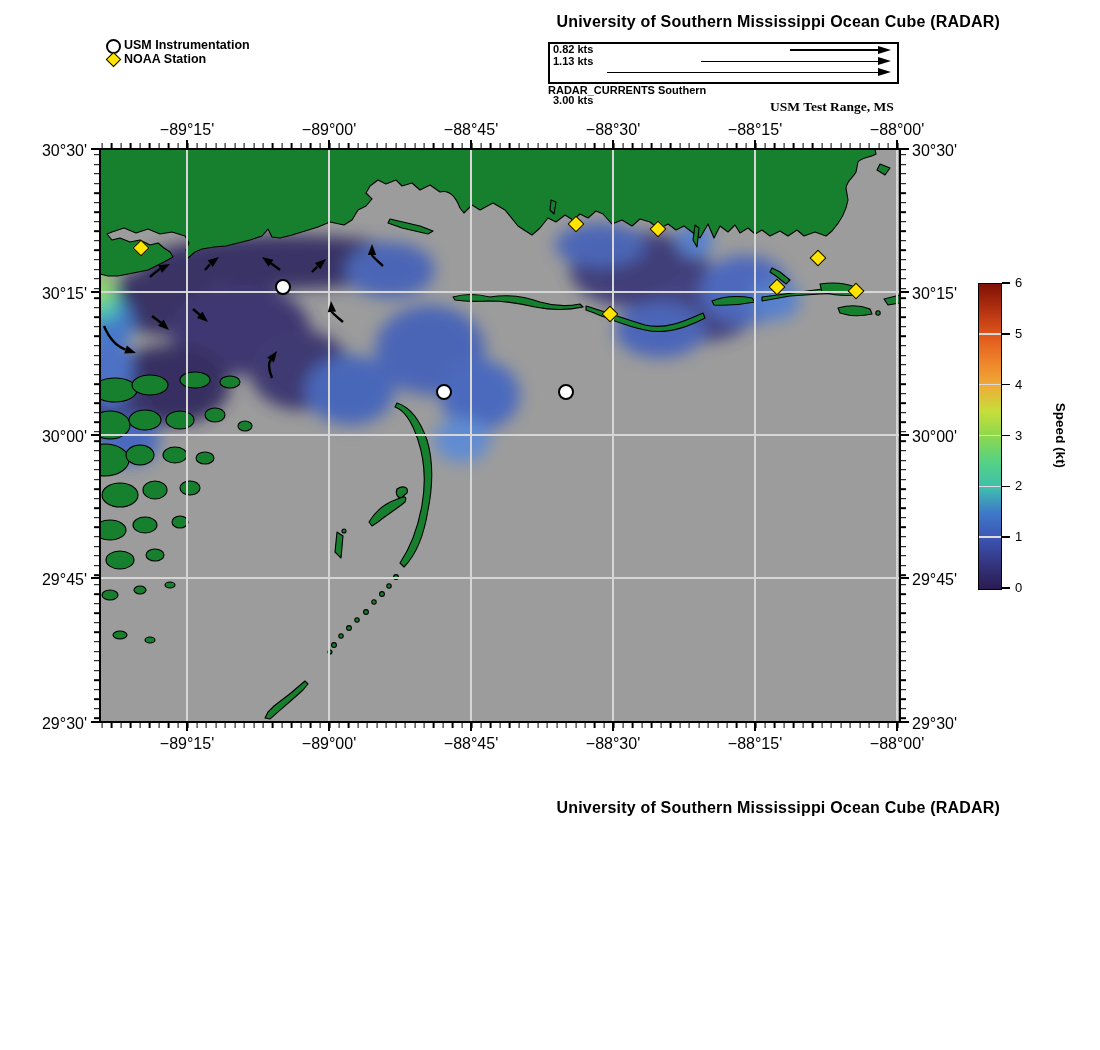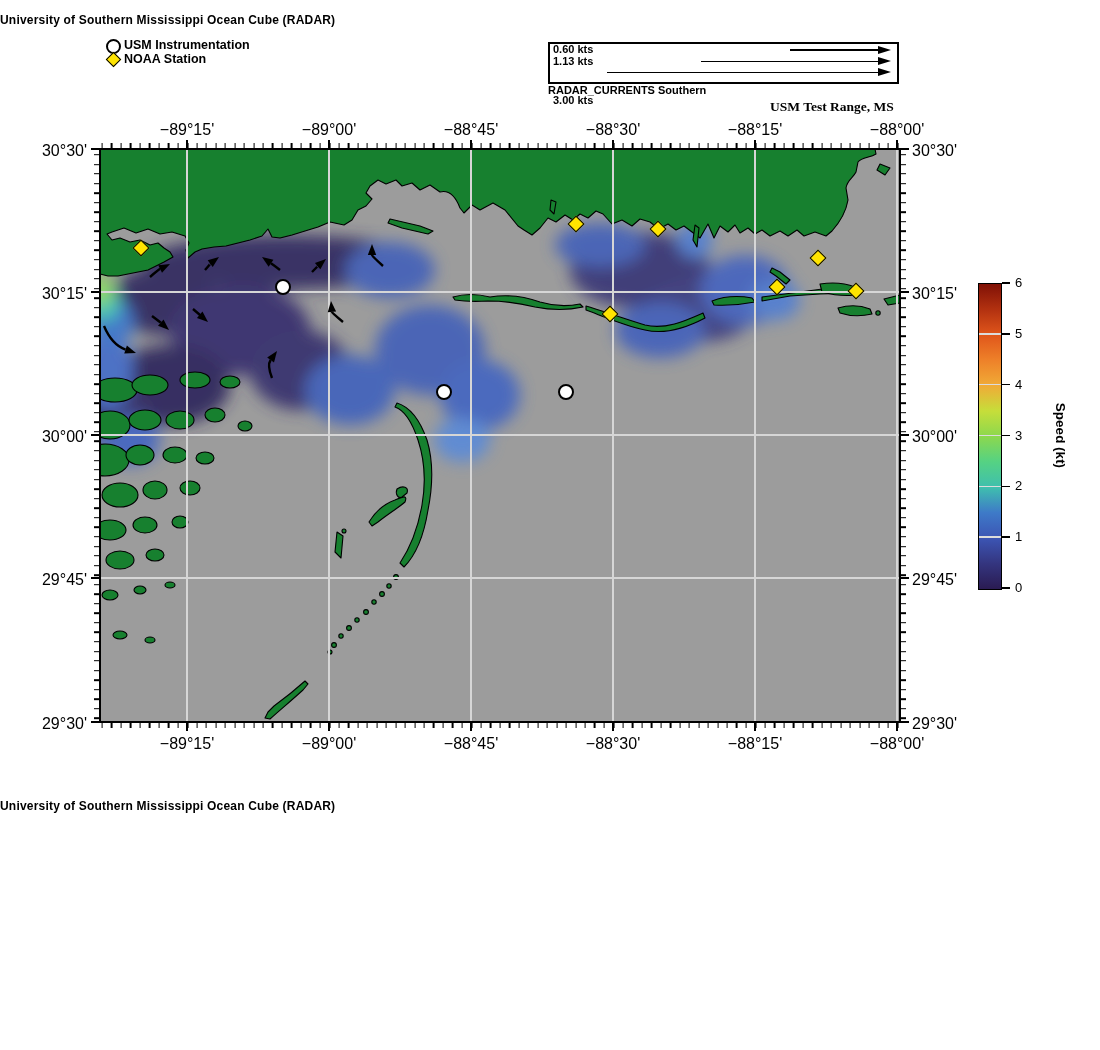--- a/index.html
+++ b/index.html
@@ -1,19 +1,19 @@
 <!DOCTYPE html>
 <html><head>
 <meta charset="utf-8">
 <style>
   html,body{margin:0;padding:0;background:#ffffff;}
   .page{position:relative;width:1100px;height:1050px;background:#ffffff;overflow:hidden;
         font-family:"Liberation Sans", sans-serif;color:#000;}
   .abs{position:absolute;}
-  .title{font-weight:bold;font-size:12px;text-align:left;letter-spacing:0.2px;}
+  .title{font-weight:bold;font-size:16px;text-align:right;letter-spacing:0.2px;}
   .serif-title{font-family:"Liberation Serif", serif;font-weight:bold;font-size:17px;text-align:center;}
   .range-title{font-family:"Liberation Serif", serif;font-weight:bold;font-size:13.5px;}
   .legend-label{font-weight:bold;font-size:12.5px;white-space:nowrap;}
   .legend-circle{width:11px;height:11px;border:2px solid #000;border-radius:50%;background:#fff;}
   .legend-diamond{width:9px;height:9px;background:#ffe400;border:1.6px solid #000;transform:rotate(45deg);}
   .scale-box{border:2px solid #000;background:#fff;}
   .scale-label{font-weight:bold;font-size:11px;white-space:nowrap;}
   .scale-line{height:1.6px;background:#000;}
   .scale-head{width:0;height:0;border-top:4.5px solid transparent;border-bottom:4.5px solid transparent;border-left:13px solid #000;}
   .caption{font-weight:bold;font-size:11px;white-space:nowrap;}
@@ -43,21 +43,21 @@
     <div class="legend-circle"></div>
   </div>
   <div class="abs legend-label" style="left:124px;top:38px;">USM Instrumentation</div>
   <div class="abs" style="left:108px;top:54px;width:11px;height:11px;">
     <div class="legend-diamond"></div>
   </div>
   <div class="abs legend-label" style="left:124px;top:52px;">NOAA Station</div>
 
   <div class="abs scale-box" style="left:548px;top:42px;width:347px;height:38px;"></div>
   <div id="scale-rows">
-      <div class="scale-label" style="position: absolute; left: 553px; top: 43px;">0.60 kts</div>
+      <div class="scale-label" style="position: absolute; left: 553px; top: 43px;">0.82 kts</div>
       <div class="scale-line" style="position: absolute; left: 790px; top: 49.2px; width: 88px;"></div>
       <div class="scale-head" style="position: absolute; left: 878px; top: 45.5px;"></div>
       <div class="scale-label" style="position: absolute; left: 553px; top: 54.5px;">1.13 kts</div>
       <div class="scale-line" style="position: absolute; left: 701px; top: 60.7px; width: 177px;"></div>
       <div class="scale-head" style="position: absolute; left: 878px; top: 57px;"></div>
       <div class="scale-label" style="position: absolute; left: 553px; top: 65.5px; margin-top: 28px;">3.00 kts</div>
       <div class="scale-line" style="position: absolute; left: 607px; top: 71.7px; width: 271px;"></div>
       <div class="scale-head" style="position: absolute; left: 878px; top: 68px;"></div>
     </div>
   <div class="abs caption" style="left:548px;top:84px;">RADAR_CURRENTS Southern</div>

